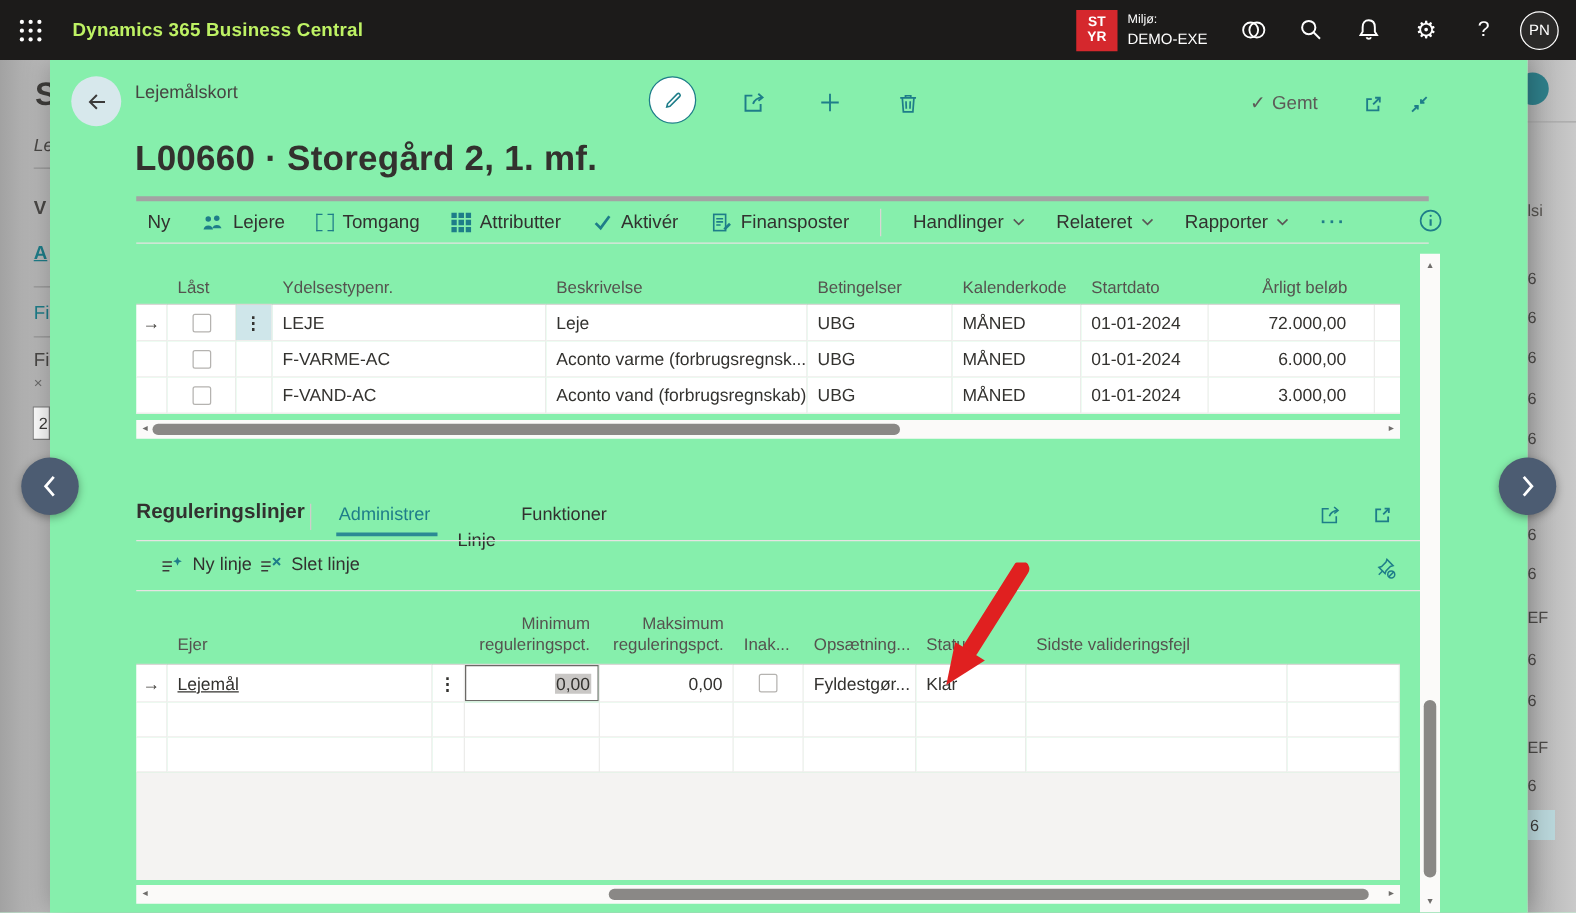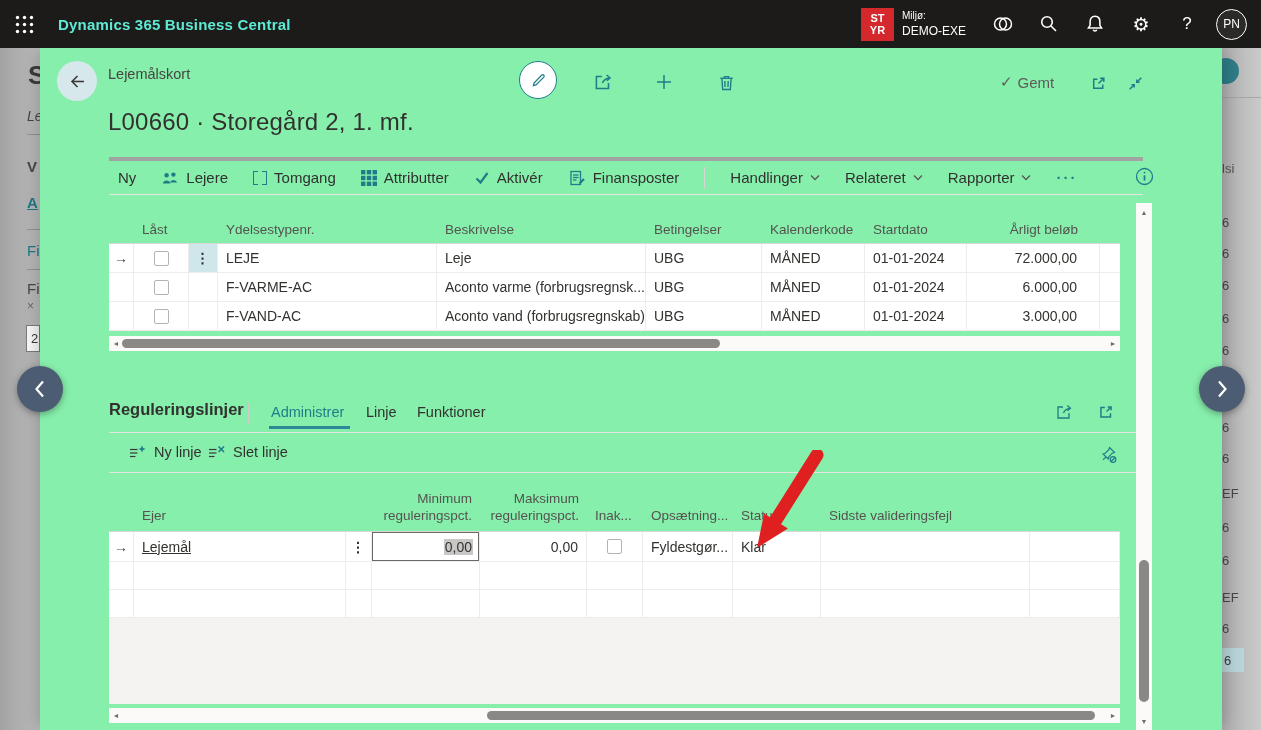--- a/index.html
+++ b/index.html
@@ -8,21 +8,21 @@
     width:1261px; height:730px; overflow:hidden;
     background:#ffffff;
     font-family:"Liberation Sans", sans-serif;
     color:#33322f;
   }
   .screen { position:relative; width:1261px; height:730px; }
 
   
   .topbar { position:absolute; left:0; top:0; width:1261px; height:48px; background:#1c1b1a; display:flex; align-items:center; z-index:40; }
   .waffle { width:48px; height:48px; display:flex; align-items:center; justify-content:center; cursor:pointer; }
-  .brand { color:#5eead4; font-size:15px; font-weight:700; margin-left:10px; letter-spacing:.2px; white-space:nowrap; }
+  .brand { color:#bef264; font-size:15px; font-weight:700; margin-left:10px; letter-spacing:.2px; white-space:nowrap; }
   .topbar-right { position:absolute; right:0; top:0; height:48px; display:flex; align-items:center; }
   .env { display:flex; align-items:center; gap:8px; margin-right:14px; cursor:pointer; }
   .env-badge { width:33px; height:33px; background:#d5282d; color:#fff; font-size:11px; font-weight:700; display:flex; flex-direction:column; align-items:center; justify-content:center; line-height:1.1; }
   .env-text { color:#fff; font-size:10px; line-height:1.35; }
   .env-name { font-size:12px; }
   .tb-btn { width:46px; height:48px; display:flex; align-items:center; justify-content:center; color:#fff; cursor:pointer; font-size:17px; }
   .gear-glyph { font-size:19px; }
   .avatar { width:31px; height:31px; border-radius:50%; border:1.5px solid #fff; color:#fff; display:flex; align-items:center; justify-content:center; font-size:12px; margin:0 14px 0 6px; background:#2b2a29; cursor:pointer; }
 
   
@@ -34,21 +34,21 @@
   .fr-teal { color:#1e7d89; }
   .fr-input { position:absolute; background:#fdfdfd; border:1px solid #7d7d7d; font-size:13px; display:flex; align-items:center; padding-left:4px; color:#3c3b39; }
   .fr-circle { position:absolute; border-radius:50%; background:#2e7e89; }
   .fr-hl { position:absolute; background:#b9d6da; color:#3c3b39; font-size:13px; display:flex; align-items:center; padding-left:2px; }
 
   
   .card { position:absolute; left:40px; top:48px; width:1182px; height:682px; background:#86efac; z-index:10; box-shadow:0 0 20px rgba(0,0,0,.30); overflow:hidden; }
 
   .back-circle { position:absolute; left:17px; top:13px; width:40px; height:40px; border-radius:50%; background:#d7e8ec; border:none; display:flex; align-items:center; justify-content:center; cursor:pointer; }
   .page-caption { position:absolute; left:68px; top:18px; font-size:14.5px; color:#474542; }
-  .page-title { position:absolute; left:68px; top:44px; font-size:24px; font-weight:400; color:#33312e; letter-spacing:.2px; white-space:nowrap; }
+  .page-title { position:absolute; left:68px; top:44px; font-size:28px; font-weight:700; color:#33312e; letter-spacing:.2px; white-space:nowrap; }
 
   .edit-circle { position:absolute; left:479px; top:13px; width:38px; height:38px; border-radius:50%; background:#fff; border:1px solid #1e7d89; display:flex; align-items:center; justify-content:center; cursor:pointer; }
   .hd-icon { position:absolute; width:24px; height:24px; display:flex; align-items:center; justify-content:center; cursor:pointer; }
   .saved { position:absolute; left:960px; top:25px; font-size:15px; color:#5d5b58; display:flex; gap:5px; align-items:center; }
 
   
   .actionbar { position:absolute; left:69px; top:109px; width:1034px; height:38px; border-top:4px solid #a3a3a3; border-bottom:1px solid #e6e4e2; display:flex; align-items:center; padding-left:9px; gap:25px; }
   .ab-item { display:flex; align-items:center; gap:7px; font-size:15px; color:#32312f; cursor:pointer; white-space:nowrap; }
   .ab-sep { width:1px; height:22px; background:#d8d6d4; }
   .bracket { display:inline-flex; gap:4px; }
@@ -412,21 +412,21 @@
         </span>
       <span class="hs-thumb" style="left:13px; width:598px;"></span>
       <span class="hs-arrow" style="right:0;">
           <span>►</span>
         </span>
     </div>
 
     <h2 class="sec-title" style="margin:0;">Reguleringslinjer</h2>
     <div class="sec-vsep"></div>
     <span class="tab tab-active" style="left:231px;">Administrer</span>
-    <span class="tab" style="left:326px;">Linje</span>
+    <span class="tab" style="left:326px;margin-top:21px;">Linje</span>
     <span class="tab" style="left:377px;">Funktioner</span>
     <div class="tab-underline"></div>
     <div class="sec-icon" style="left:1013px; top:353px;">
       <svg width="20" height="20" viewBox="0 0 20 20" fill="none" stroke="#1e7d89" stroke-width="1.3">
         <path d="M9 5 H4 V16 H15 V11"></path>
           <path d="M9.5 11 Q11 6.8 16 6.3"></path>
           <polyline points="13.3,3.6 16.4,6.3 13.4,8.8"></polyline>
       </svg>
     </div>
     <div class="sec-icon" style="left:1055px; top:353px;">

